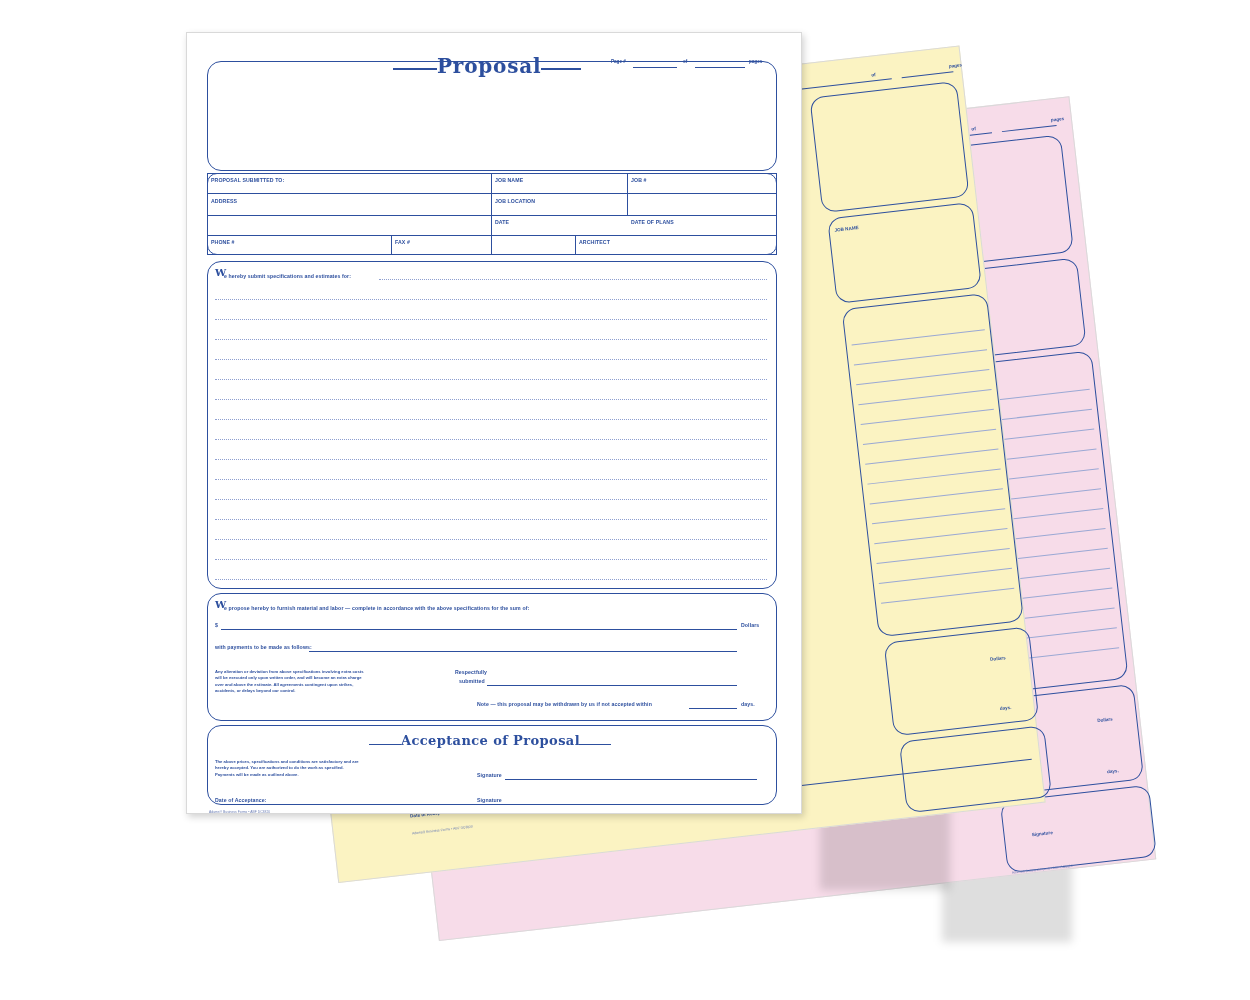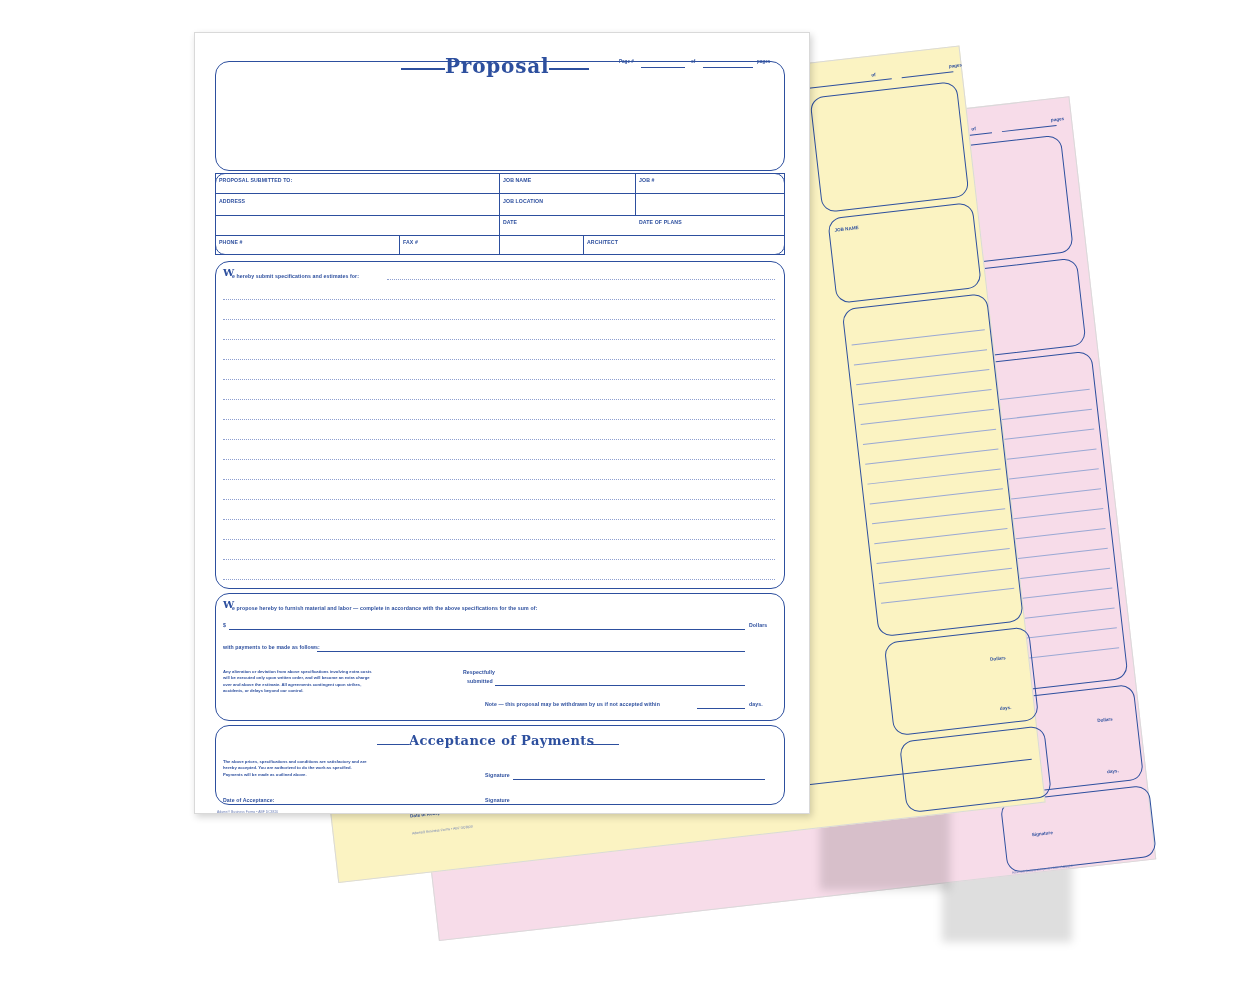--- a/index.html
+++ b/index.html
@@ -203,21 +203,21 @@
 
       <div class="box" style="left:572px;top:684px;width:146px;height:72px;"></div>
       <div class="lbl-sm" style="left:78px;top:700px;">Date of Acceptance:</div>
       <div class="rule" style="left:142px;top:706px;width:300px;height:1px;"></div>
       <div class="lbl-sm" style="left:338px;top:710px;">Signature</div>
       <div class="rule" style="left:372px;top:716px;width:330px;height:1px;"></div>
       <div class="tiny" style="left:78px;top:718px;">Adams® Business Forms • ABF&nbsp;DC3820</div>
     </div>
   </div>
 
-  <div class="sheet sheet-white" style="left:186px;top:32px;width:616px;height:782px; box-shadow: 2px 3px 7px rgba(0,0,0,0.18); margin-left: 8px;">
+  <div class="sheet sheet-white" style="left:186px;top:32px;width:616px;height:782px; box-shadow: 2px 3px 7px rgba(0,0,0,0.18);">
     <div class="page-inner">
 
       <div class="rule" style="left:206px;top:35px;width:44px;height:1.5px;"></div>
       <div class="script title" style="left:250px;top:21px;">Proposal</div>
       <div class="rule" style="left:354px;top:35px;width:40px;height:1.5px;"></div>
 
       <div class="lbl-sm" style="left:424px;top:26px;">Page #</div>
       <div class="rule" style="left:446px;top:34px;width:44px;height:1px;"></div>
       <div class="lbl-sm" style="left:496px;top:26px;">of</div>
       <div class="rule" style="left:508px;top:34px;width:50px;height:1px;"></div>
@@ -291,21 +291,21 @@
       <div class="lbl" style="left:268px;top:636px;">Respectfully</div>
       <div class="lbl" style="left:272px;top:645px;">submitted</div>
       <div class="rule" style="left:300px;top:652px;width:250px;height:1px;"></div>
 
       <div class="lbl" style="left:290px;top:668px;">Note — this proposal may be withdrawn by us if not accepted within</div>
       <div class="rule" style="left:502px;top:675px;width:48px;height:1px;"></div>
       <div class="lbl" style="left:554px;top:668px;">days.</div>
 
       <div class="box" style="left:20px;top:692px;width:570px;height:80px;"></div>
       <div class="rule" style="left:182px;top:711px;width:32px;height:1.2px;"></div>
-      <div class="script subtitle" style="left:214px;top:700px;">Acceptance of Payments</div>
+      <div class="script subtitle" style="left:214px;top:700px;">Acceptance of Proposal</div>
       <div class="rule" style="left:392px;top:711px;width:32px;height:1.2px;"></div>
 
       <div class="para" style="left:28px;top:726px;width:240px;">The above prices, specifications and conditions are satisfactory and are
 hereby accepted.  You are authorized to do the work as specified.
 Payments will be made as outlined above.</div>
 
       <div class="lbl" style="left:290px;top:739px;">Signature</div>
       <div class="rule" style="left:318px;top:746px;width:252px;height:1px;"></div>
 
       <div class="lbl" style="left:28px;top:764px;">Date of Acceptance:</div>

